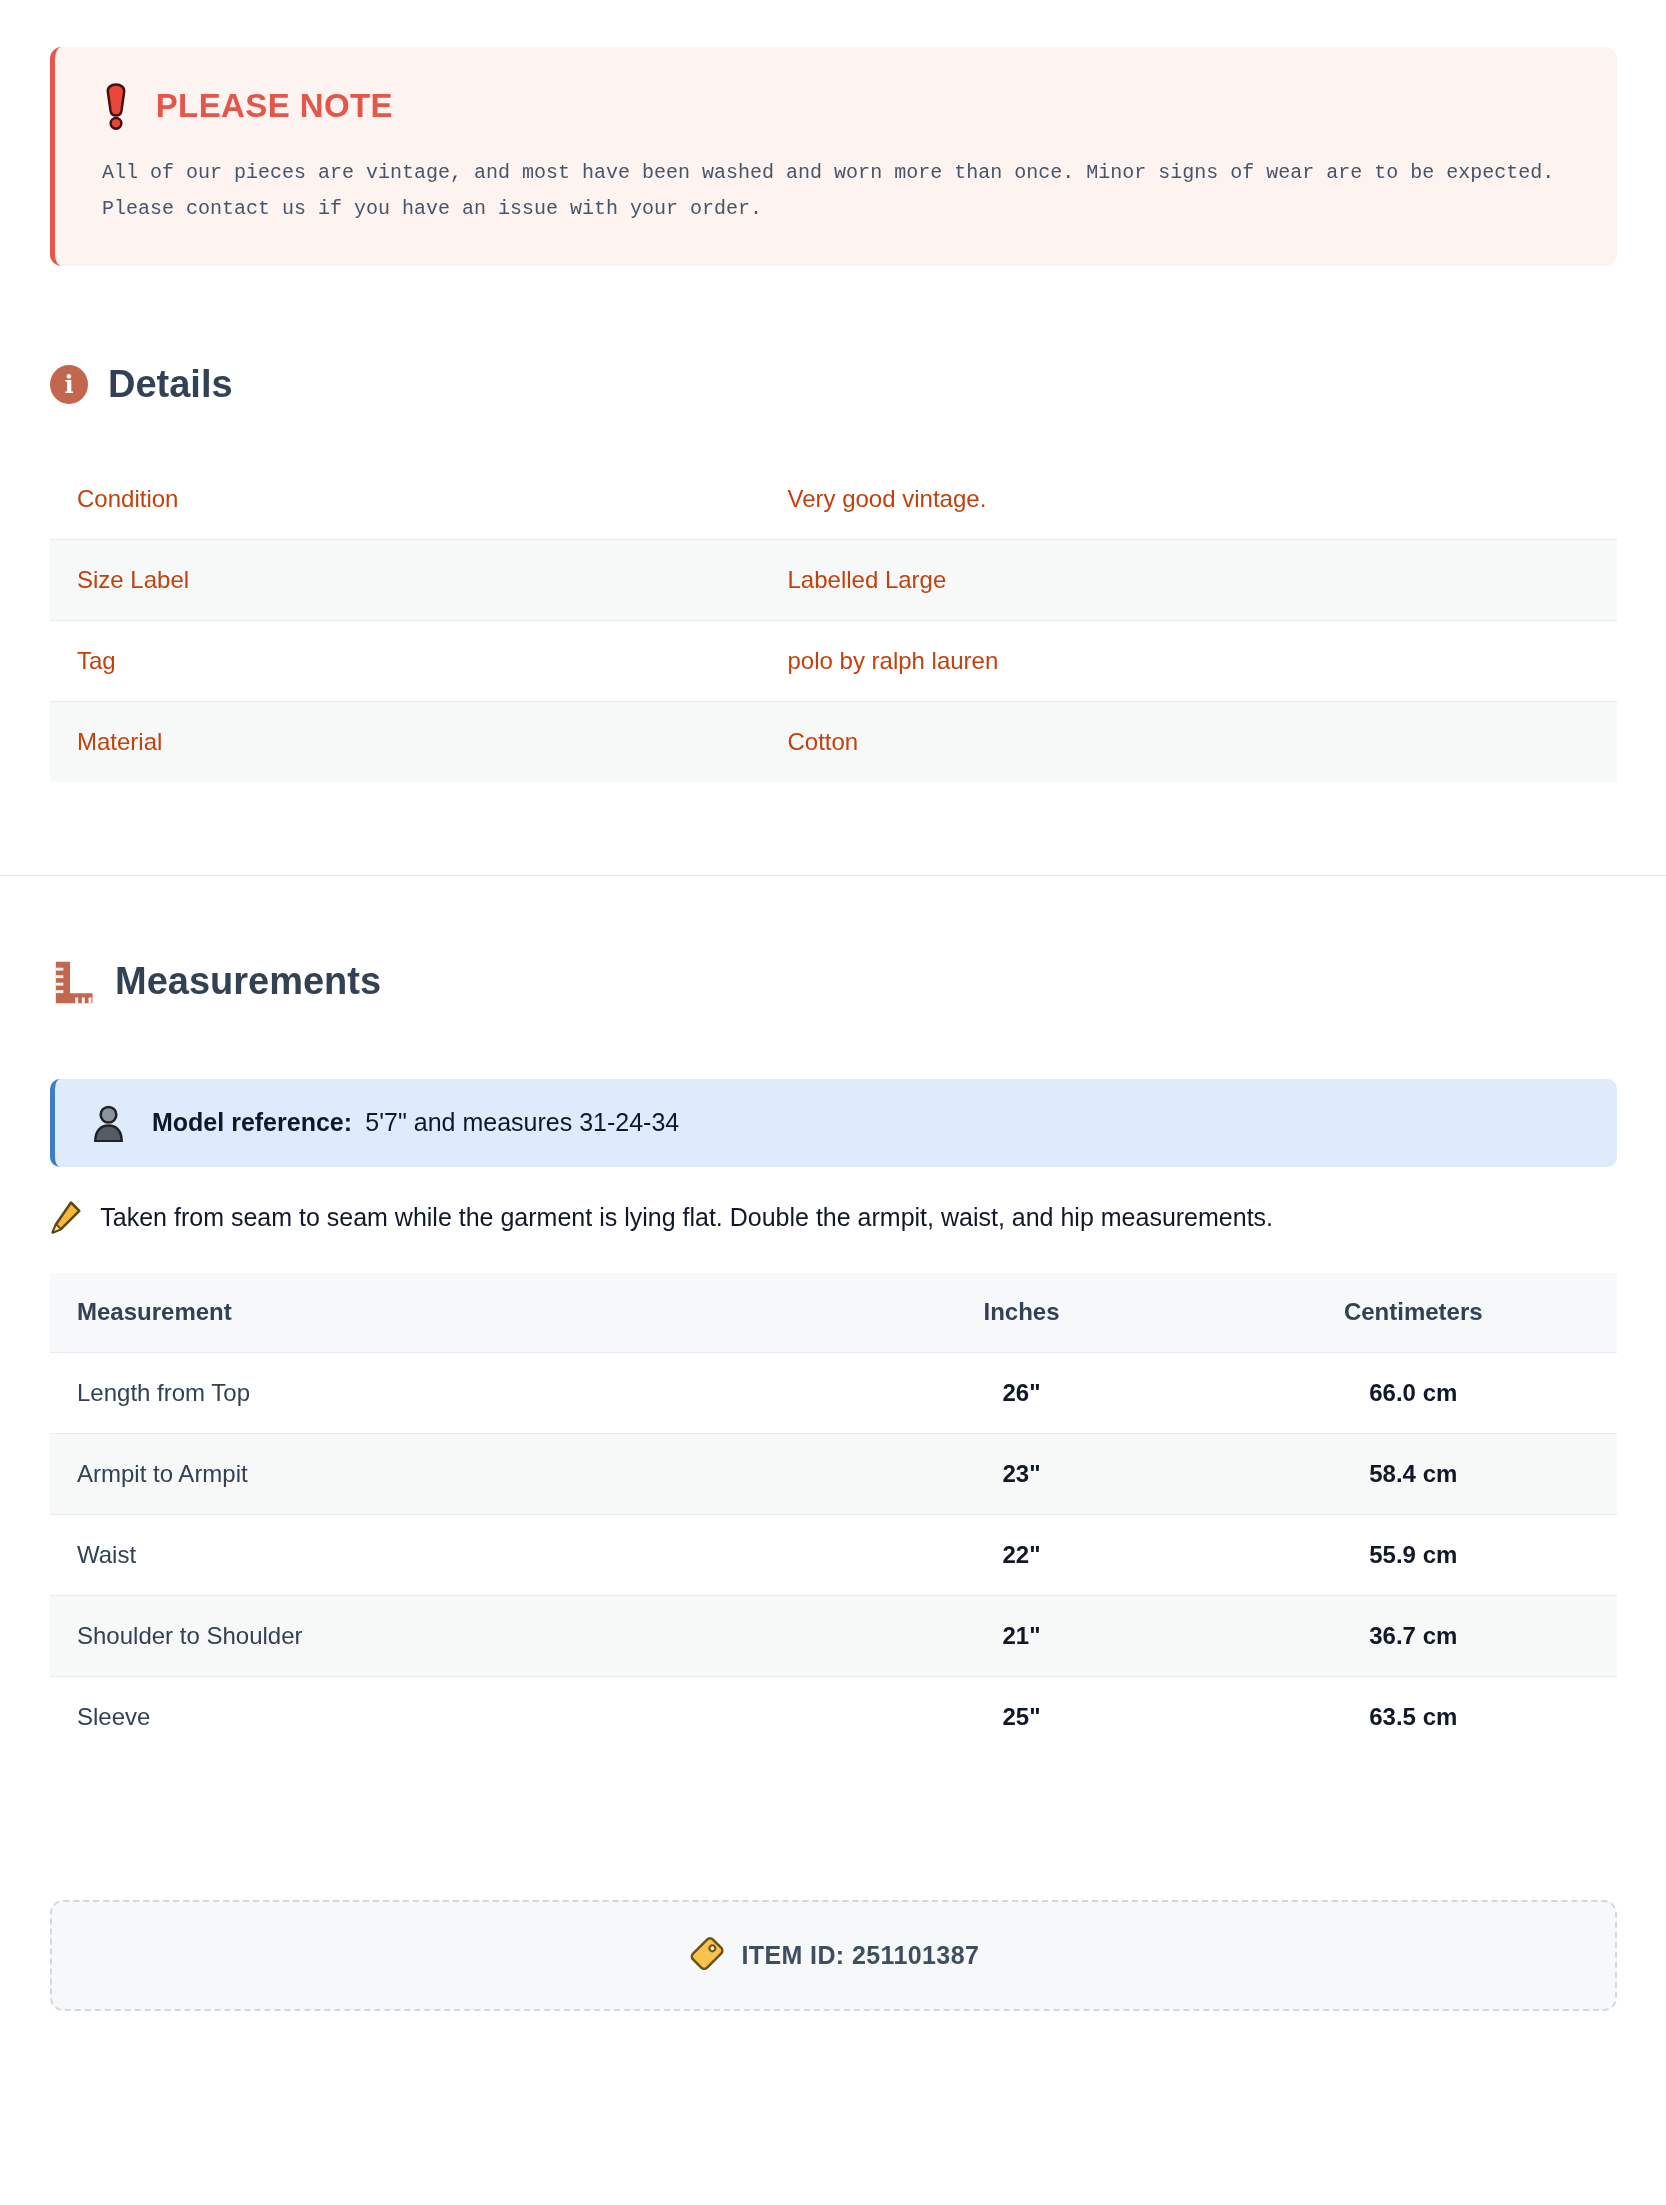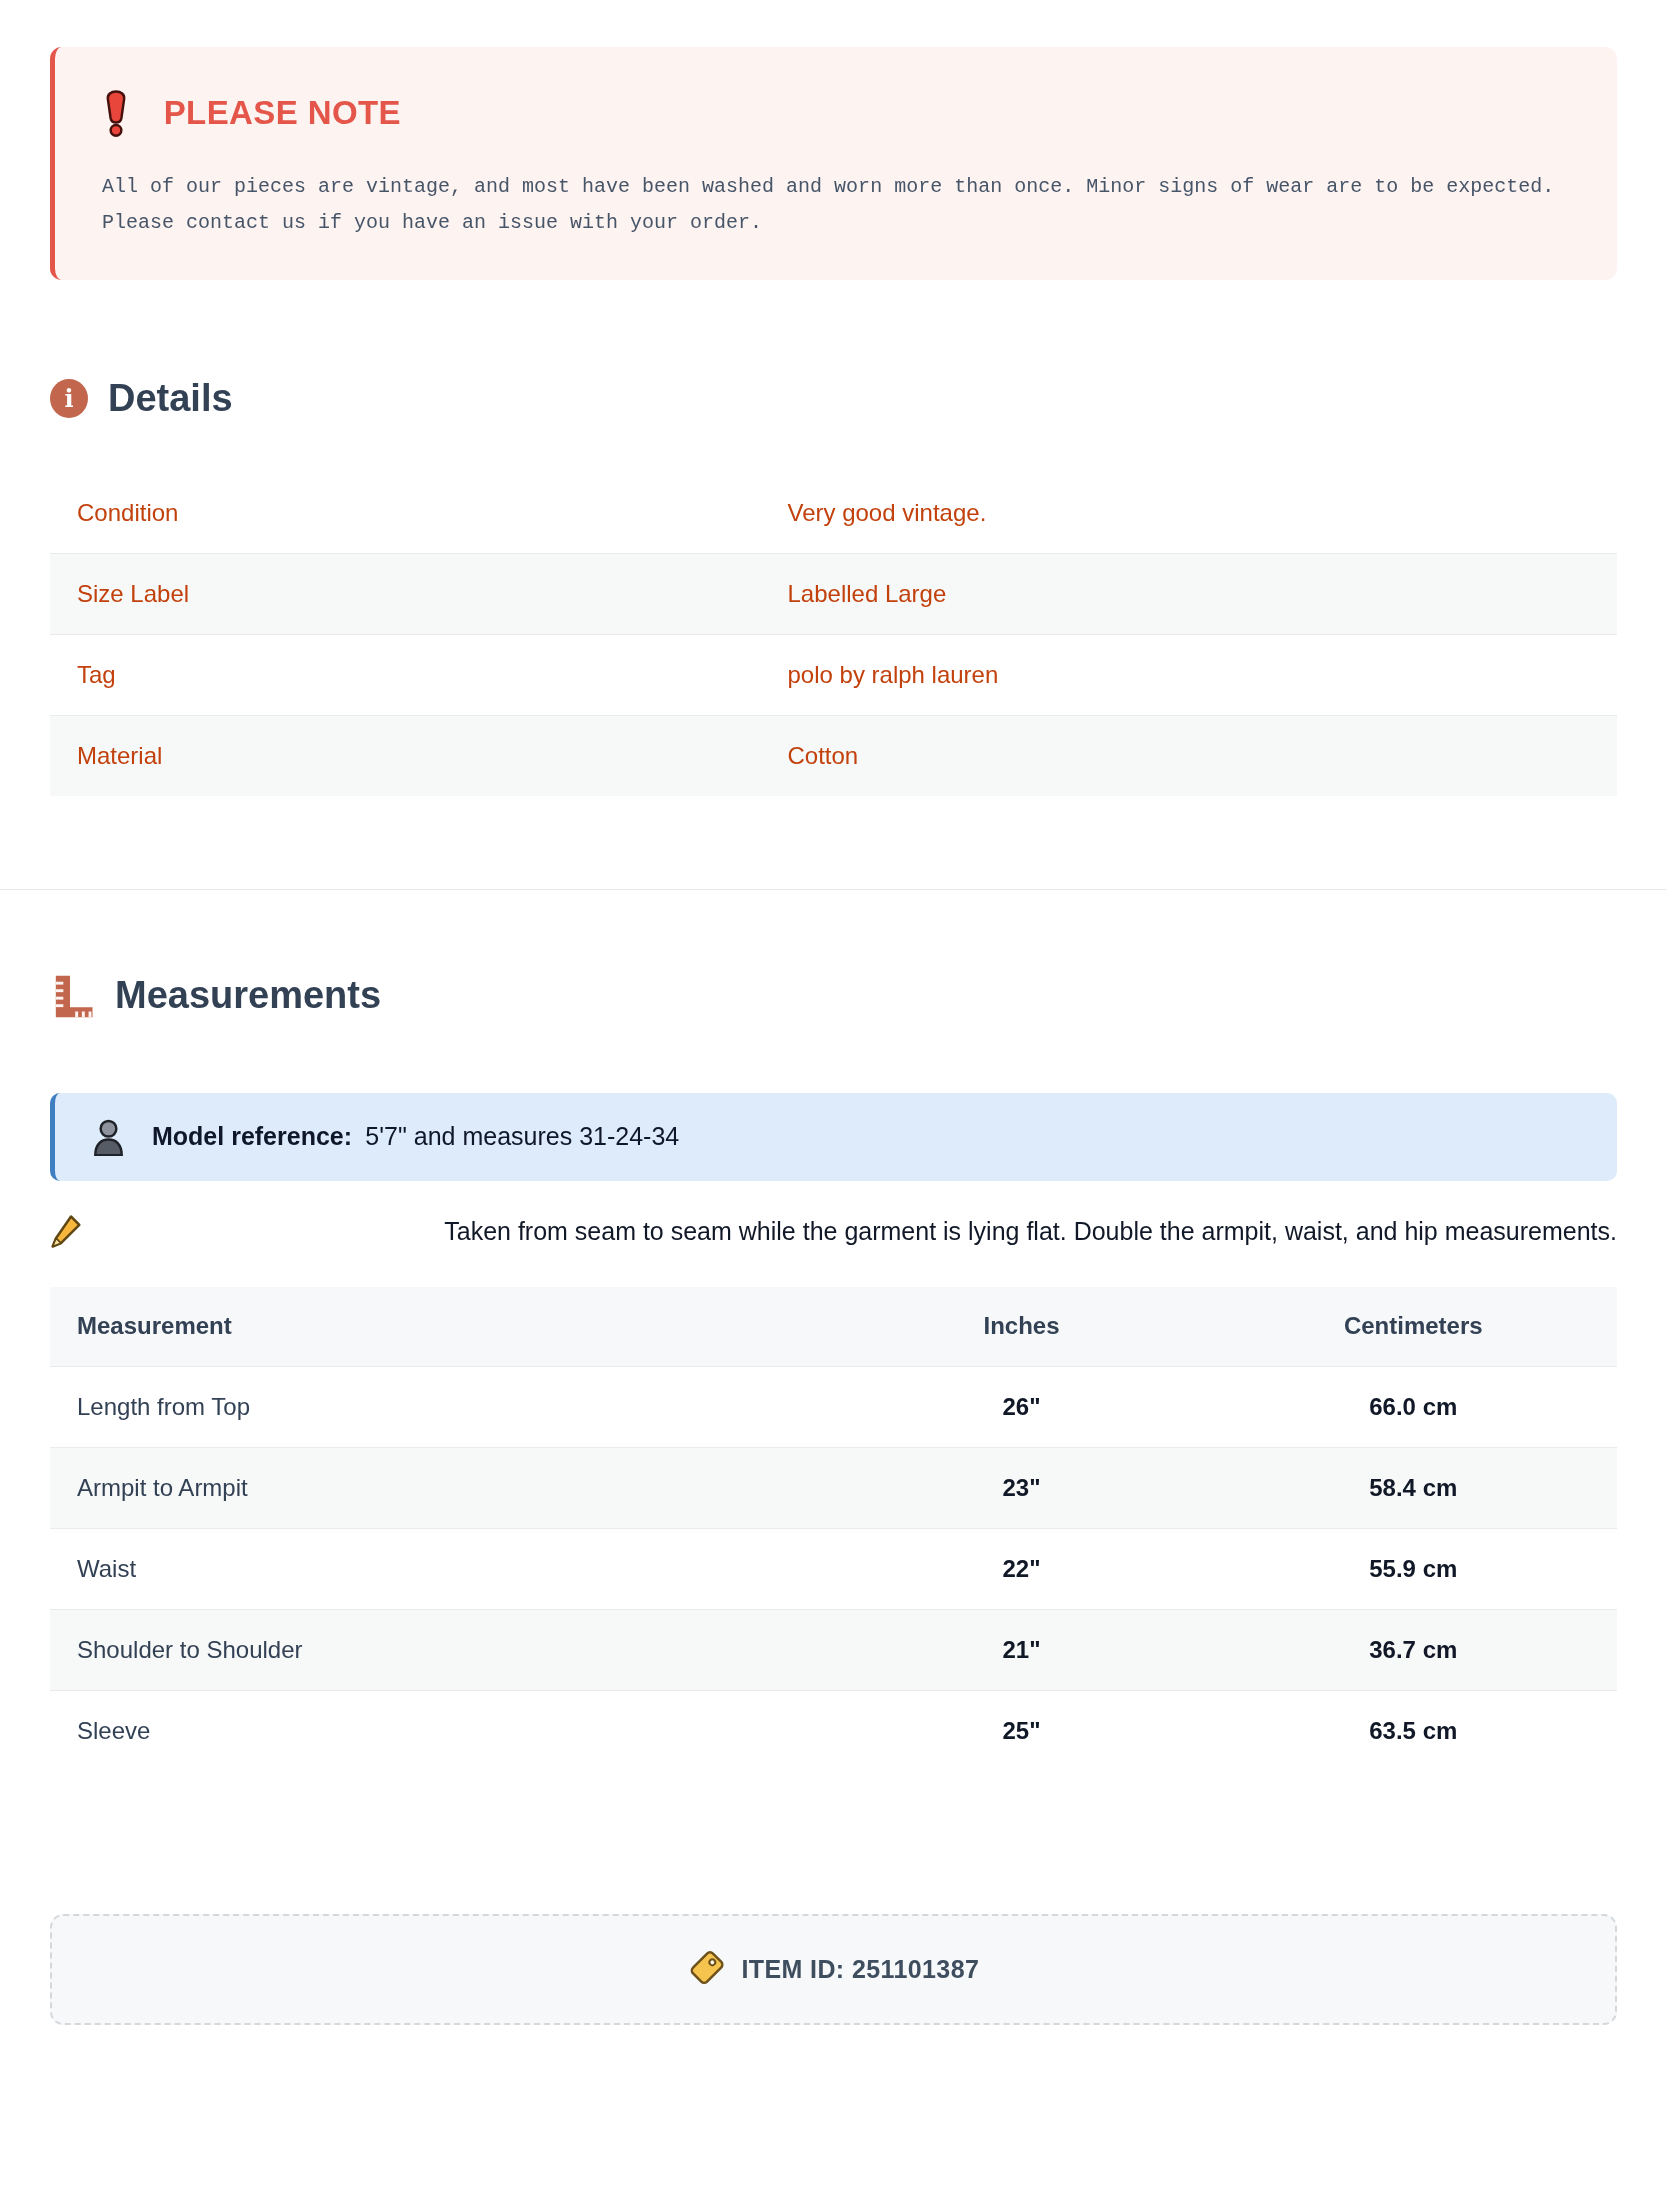--- a/index.html
+++ b/index.html
@@ -19,21 +19,21 @@
     border-left: 5.8px solid #e4564a;
     border-radius: 11.7px;
     padding: 35px 47px 38px;
   }
   .note-title-row {
     display: flex;
     align-items: center;
     gap: 21.7px;
   }
   .note-title {
-    margin: 12px;
+    margin: 4px;
     font-size: 33px;
     font-weight: 700;
     letter-spacing: 0.4px;
     color: #e4564a;
   }
   .note-box p {
     margin: 25px 0 0;
     font-size: 20px;
     line-height: 1.82;
     color: #475569;
@@ -111,21 +111,20 @@
   }
   .model-ref .mr-label { font-weight: 700; margin-right: 13.3px; }
 
   .seam-note {
     margin: 33px 50px 0;
     display: flex;
     align-items: center;
     gap: 18.3px;
     font-size: 25px;
     color: #111827;
-    justify-content: space-between;
   }
 
   
   .measure-table {
     width: 1567px;
     margin: 38px 50px 0;
     border-collapse: collapse;
     font-size: 24px;
   }
   .measure-table thead tr { background: #f7f8f9; }

